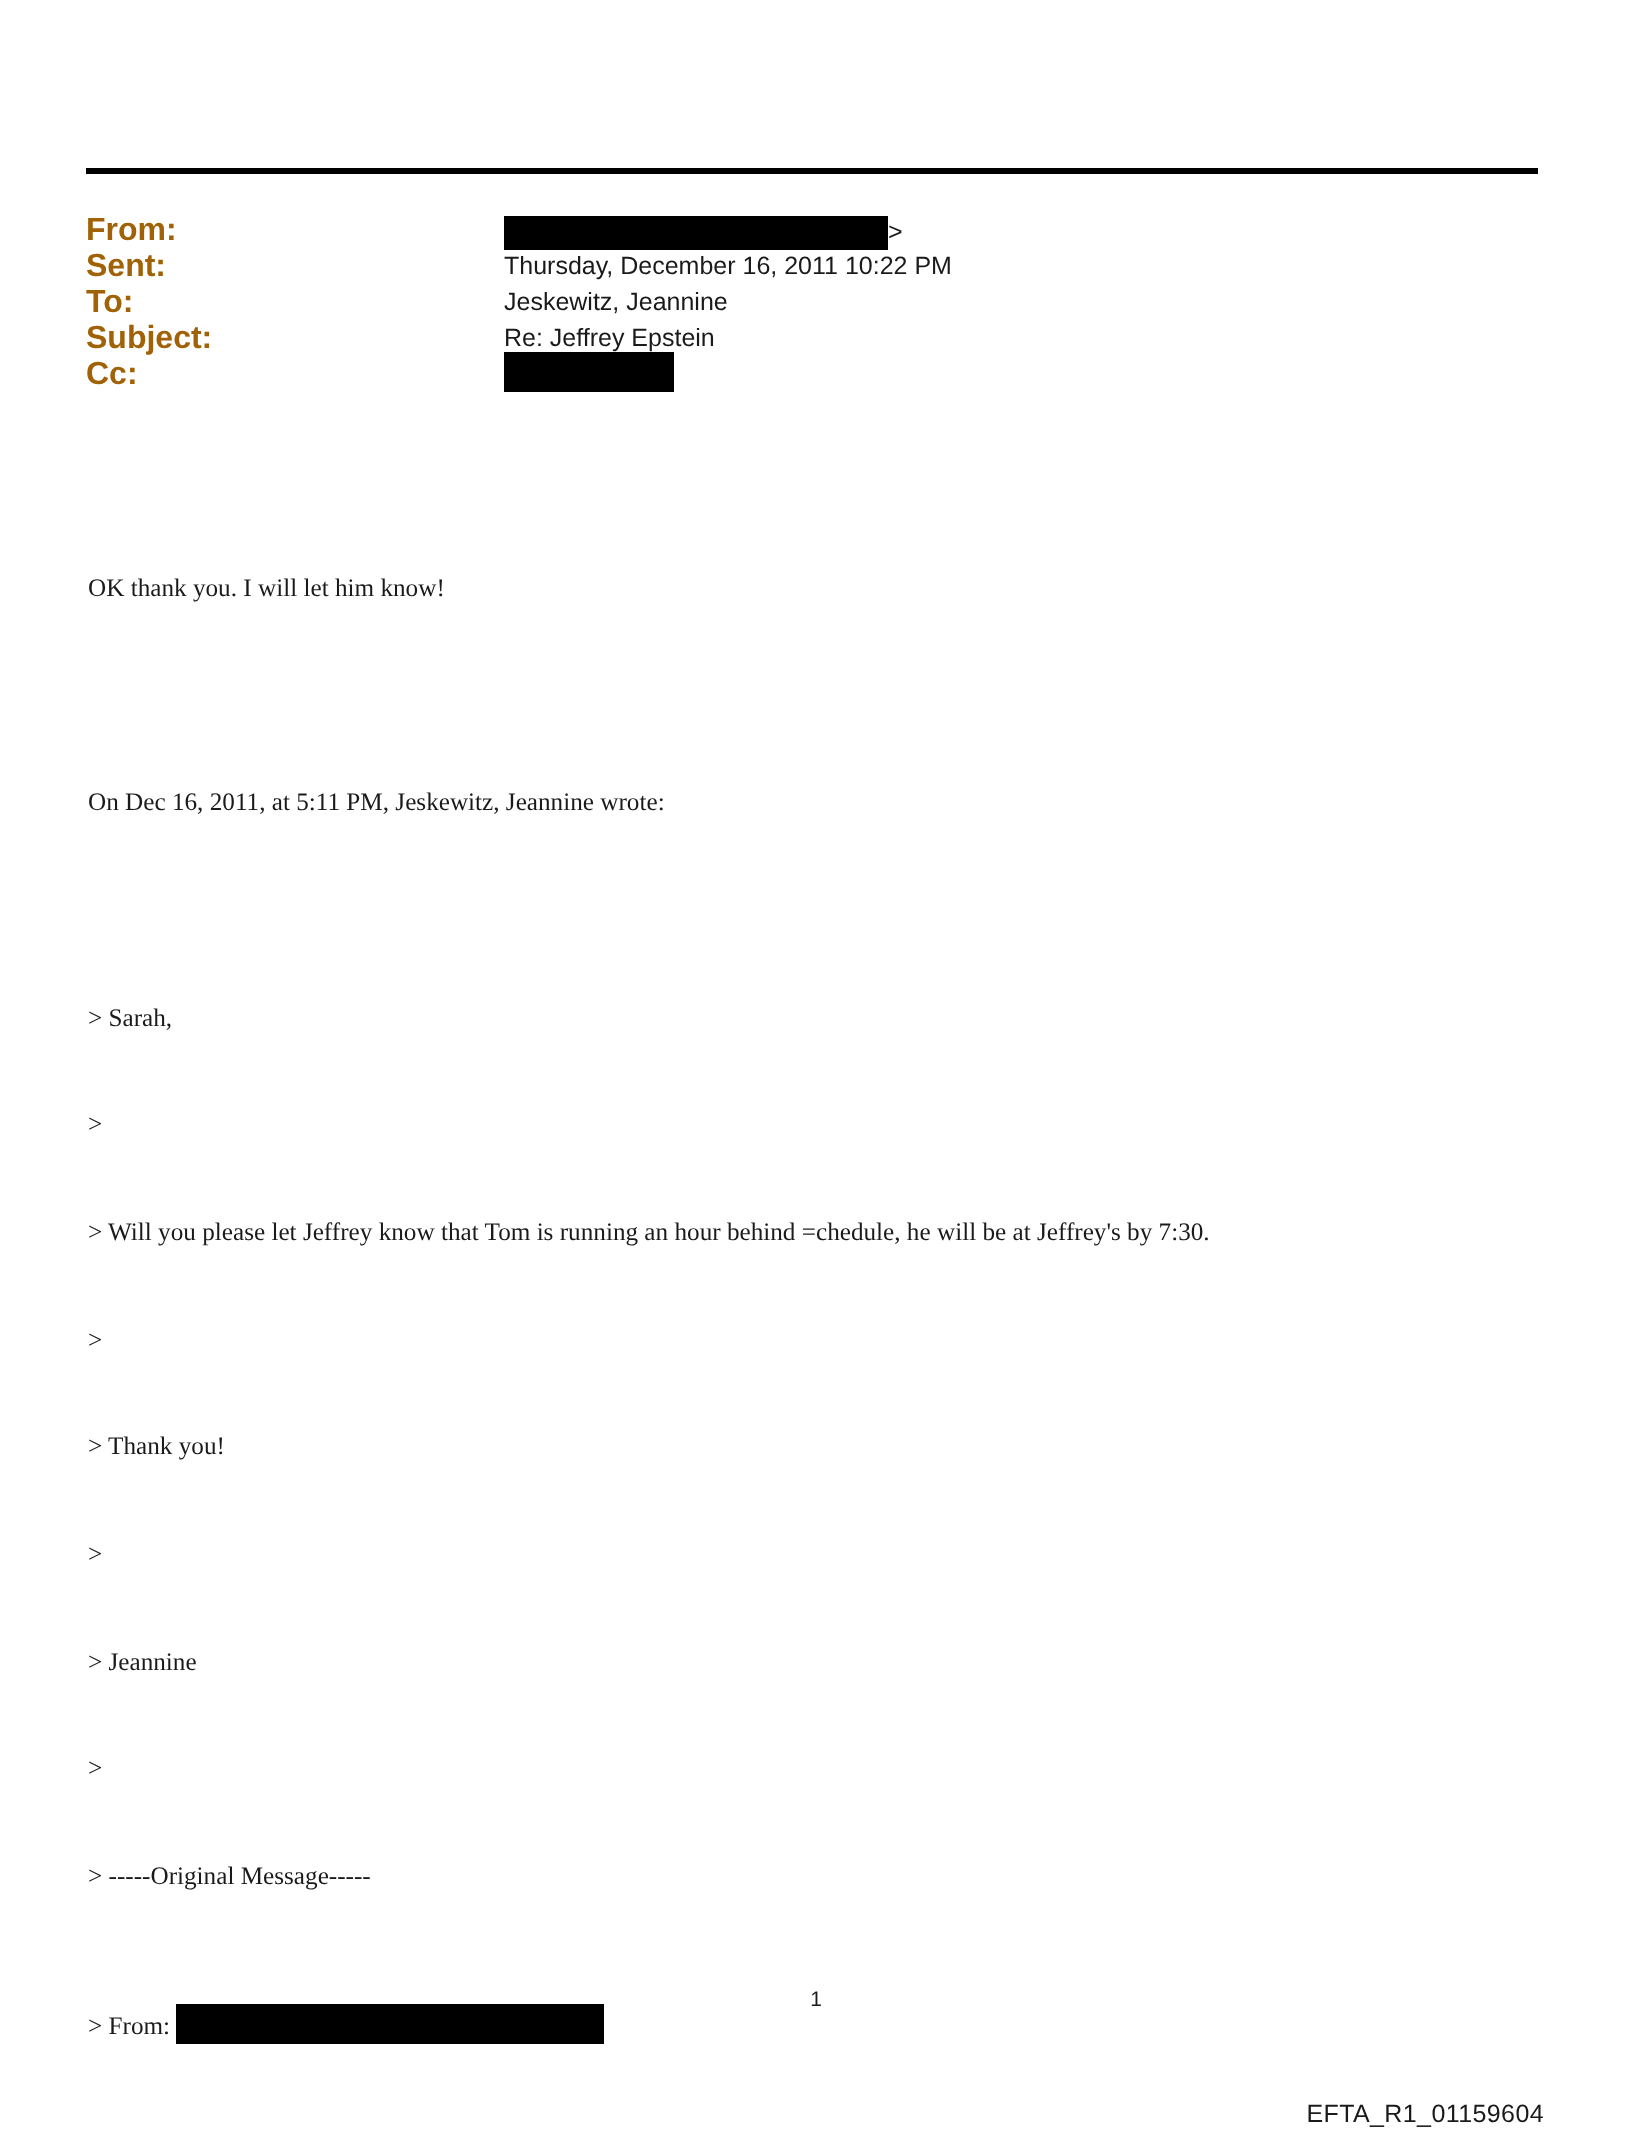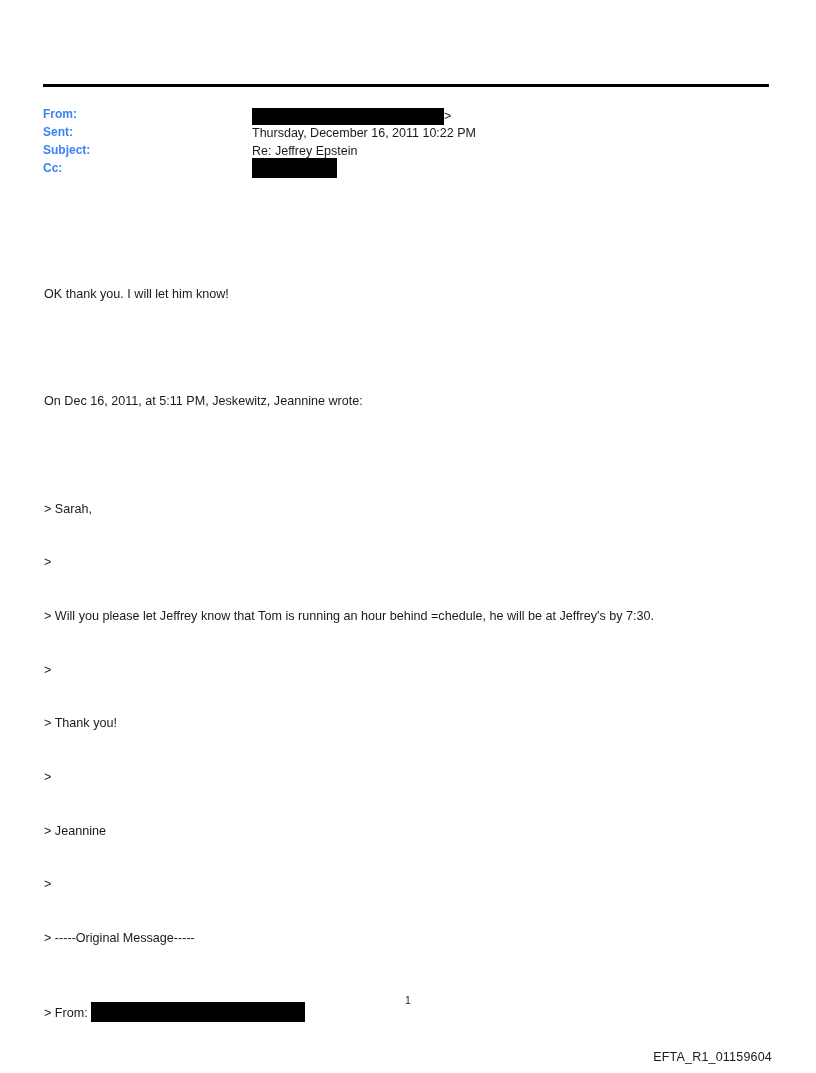--- a/index.html
+++ b/index.html
@@ -40,22 +40,22 @@
   .hrow {
     position: relative;
     height: 18px;
     font-size: 12.5px;
   }
   .hlabel {
     position: absolute;
     left: 0;
     top: 0;
     font-weight: bold;
-    font-size: 12px;
-    color: #3b82f6;
+    font-size: 16px;
+    color: #a16207;
   }
   .hvalue {
     position: absolute;
     left: 209px;
     top: 1px;
     font-size: 12.5px;
     color: #1a1a1a;
     white-space: nowrap;
   }
   .redact {
@@ -74,20 +74,21 @@
     top: 232px;
     width: 740px;
     font-size: 12.6px;
     line-height: 17.9px;
     color: #1a1a1a;
     white-space: pre-wrap;
   }
   .line {
     height: 17.9px;
     white-space: pre;
+    font-family: Liberation Serif, serif;
   }
   .blank {
     height: 17.9px;
   }
   .inline-redact {
     display: inline-block;
     background: #000;
     height: 16px;
     vertical-align: -3px;
   }
@@ -121,20 +122,24 @@
     <div class="hrow">
       <span class="hlabel">From:</span>
       <span class="hvalue"><span class="redact redact-tall" style="width:192px;"></span><span>&gt;</span></span>
     </div>
 
     <div class="hrow">
       <span class="hlabel">Sent:</span>
       <span class="hvalue">Thursday, December 16, 2011 10:22 PM</span>
     </div>
 
+    <div class="hrow">
+      <span class="hlabel">To:</span>
+      <span class="hvalue">Jeskewitz, Jeannine</span>
+    </div>
 
     <div class="hrow">
       <span class="hlabel">Subject:</span>
       <span class="hvalue">Re: Jeffrey Epstein</span>
     </div>
 
     <div class="hrow">
       <span class="hlabel">Cc:</span>
       <span class="hvalue" style="top:-3px;"><span class="redact" style="width:85px;height:20px;"></span></span>
     </div>

